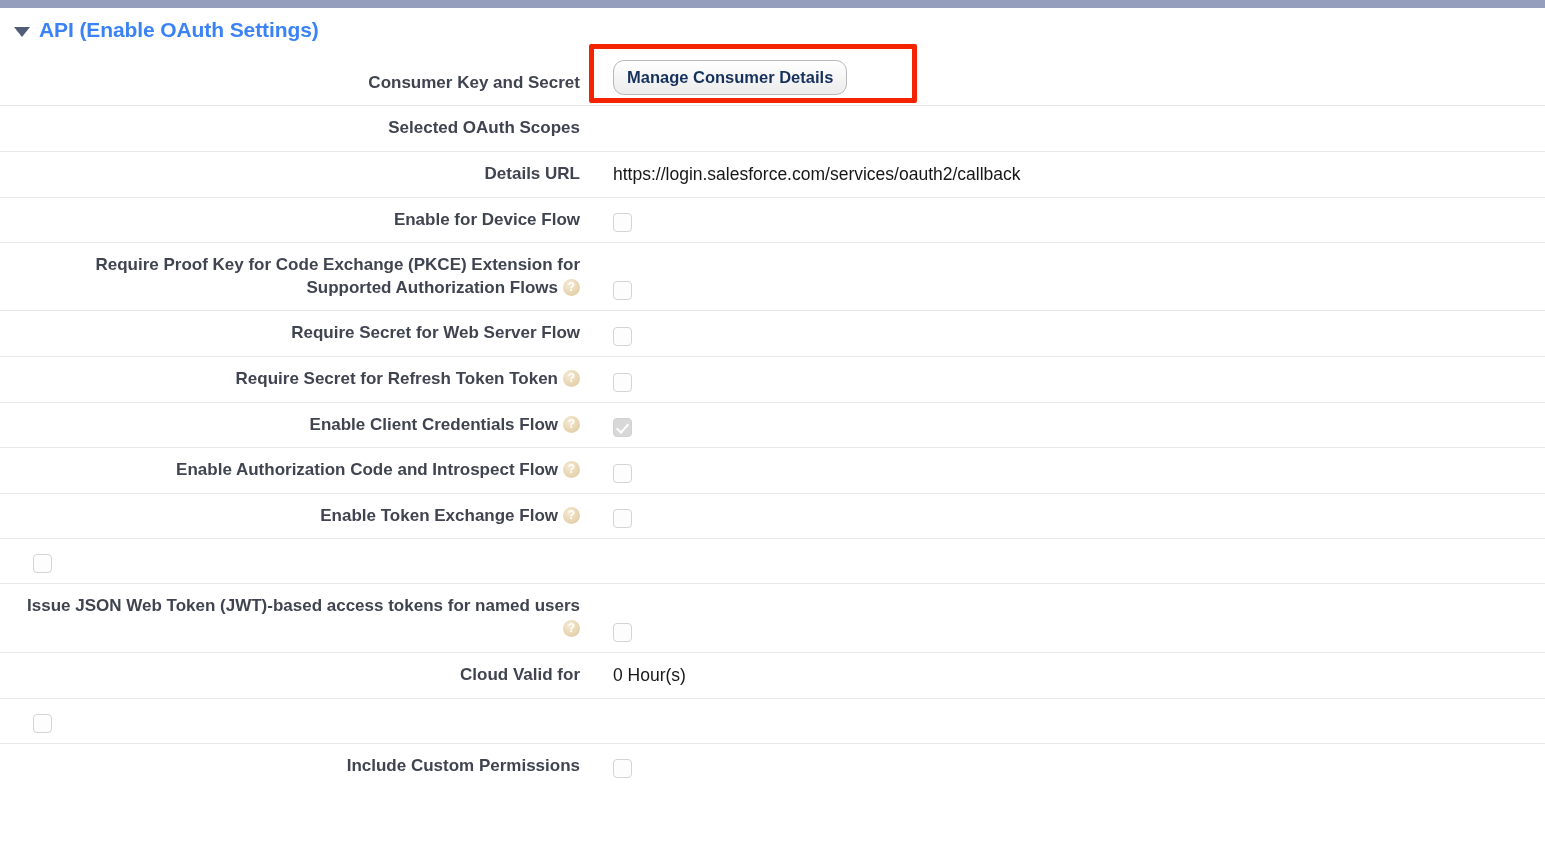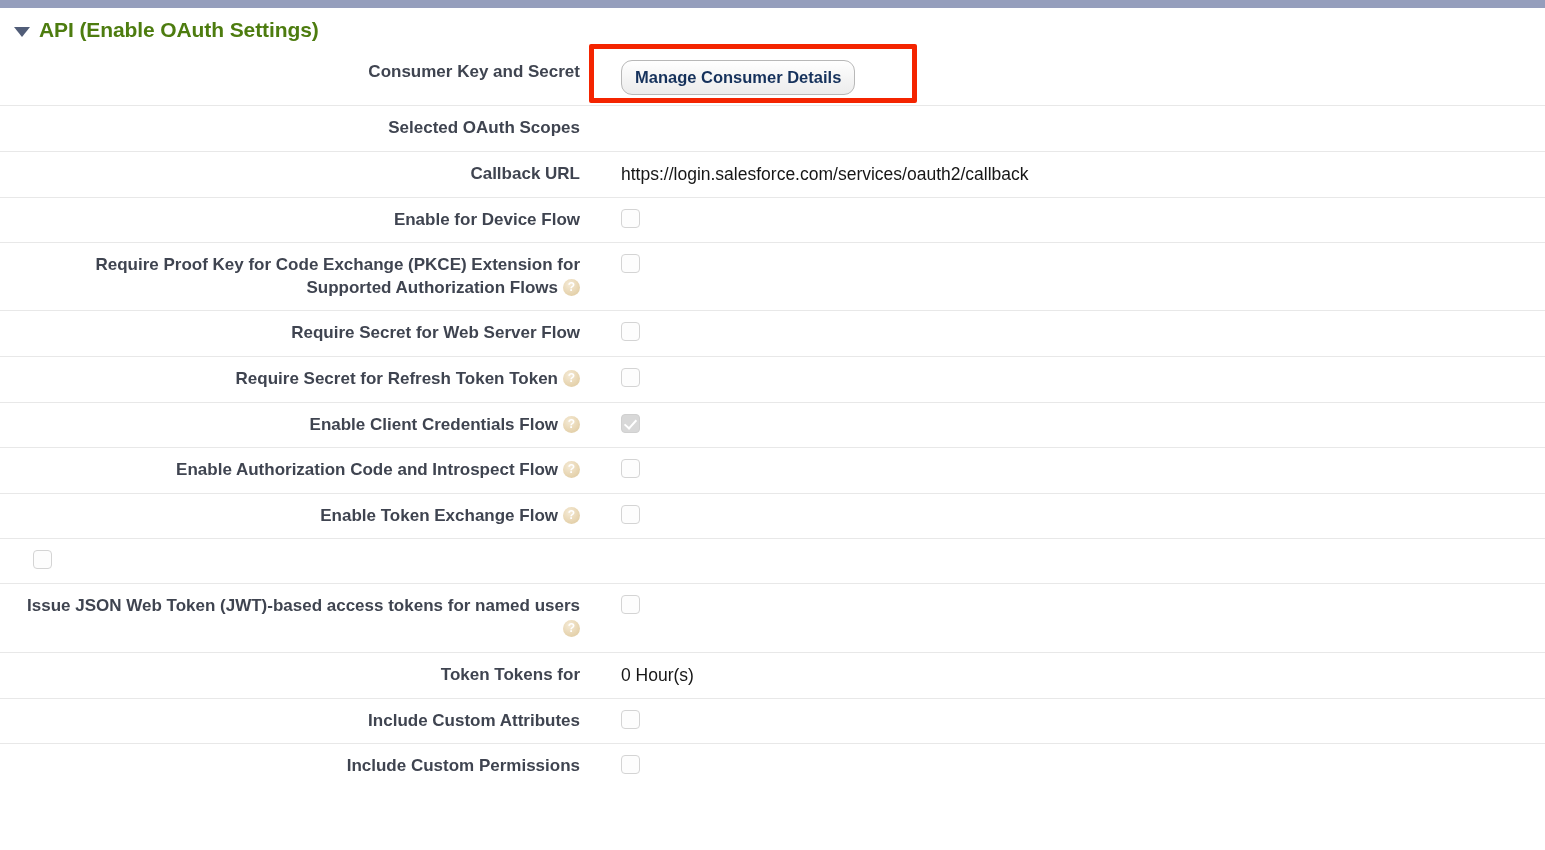--- a/index.html
+++ b/index.html
@@ -34,35 +34,34 @@
     height: 0;
     border-left: 8px solid transparent;
     border-right: 8px solid transparent;
     border-top: 10px solid #515d78;
     margin-top: 3px;
     flex: none;
   }
   .section-title {
     font-size: 21px;
     font-weight: bold;
-    color: #4d7c0f;
+    color: #3b82f6;
     letter-spacing: -0.1px;
     white-space: nowrap;
   }
 
   
   .rows { width: 100%; }
   .row {
     display: flex;
-    align-items: flex-start;
+    align-items: flex-end;
     border-top: 1px solid #e8e8e8;
     min-height: 45px;
     box-sizing: border-box;
     position: relative;
-    gap: 8px;
   }
   .row:first-child { border-top: none; }
 
   .label-cell {
     width: 580px;
     flex: none;
     text-align: right;
     font-size: 17px;
     font-weight: bold;
     color: #3f4450;
@@ -186,21 +185,21 @@
 
 <div class="rows" id="rows-container">
     <div class="row">
       <div class="label-cell"><span class="label-text">Consumer Key and Secret</span></div>
       <div class="value-cell"><span class="btn-wrap"><button class="btn">Manage Consumer Details</button></span></div>
     </div>
     <div class="row">
       <div class="label-cell"><span class="label-text">Selected OAuth Scopes</span></div>
     </div>
     <div class="row">
-      <div class="label-cell"><span class="label-text">Callback URL</span></div>
+      <div class="label-cell"><span class="label-text">Details URL</span></div>
       <div class="value-cell"><span>https://login.salesforce.com/services/oauth2/callback</span></div>
     </div>
     <div class="row">
       <div class="label-cell"><span class="label-text">Enable for Device Flow</span></div>
       <div class="value-cell tight">
         <div class="checkbox"></div>
       </div>
     </div>
     <div class="row">
       <div class="label-cell"><span class="label-text">Require Proof Key for Code Exchange (PKCE) Extension for Supported Authorization Flows</span><span class="help-icon"></span></div>
@@ -243,25 +242,24 @@
         <div class="checkbox"></div>
       </div>
     </div>
     <div class="row">
       <div class="label-cell"><span class="label-text">Issue JSON Web Token (JWT)-based access tokens for named users</span><span class="help-icon"></span></div>
       <div class="value-cell tight">
         <div class="checkbox"></div>
       </div>
     </div>
     <div class="row">
-      <div class="label-cell"><span class="label-text">Token Tokens for</span></div>
+      <div class="label-cell"><span class="label-text">Cloud Valid for</span></div>
       <div class="value-cell"><span>0 Hour(s)</span></div>
     </div>
     <div class="row">
-      <div class="label-cell"><span class="label-text">Include Custom Attributes</span></div>
       <div class="value-cell tight">
         <div class="checkbox"></div>
       </div>
     </div>
     <div class="row">
       <div class="label-cell"><span class="label-text">Include Custom Permissions</span></div>
       <div class="value-cell tight">
         <div class="checkbox"></div>
       </div>
     </div>

